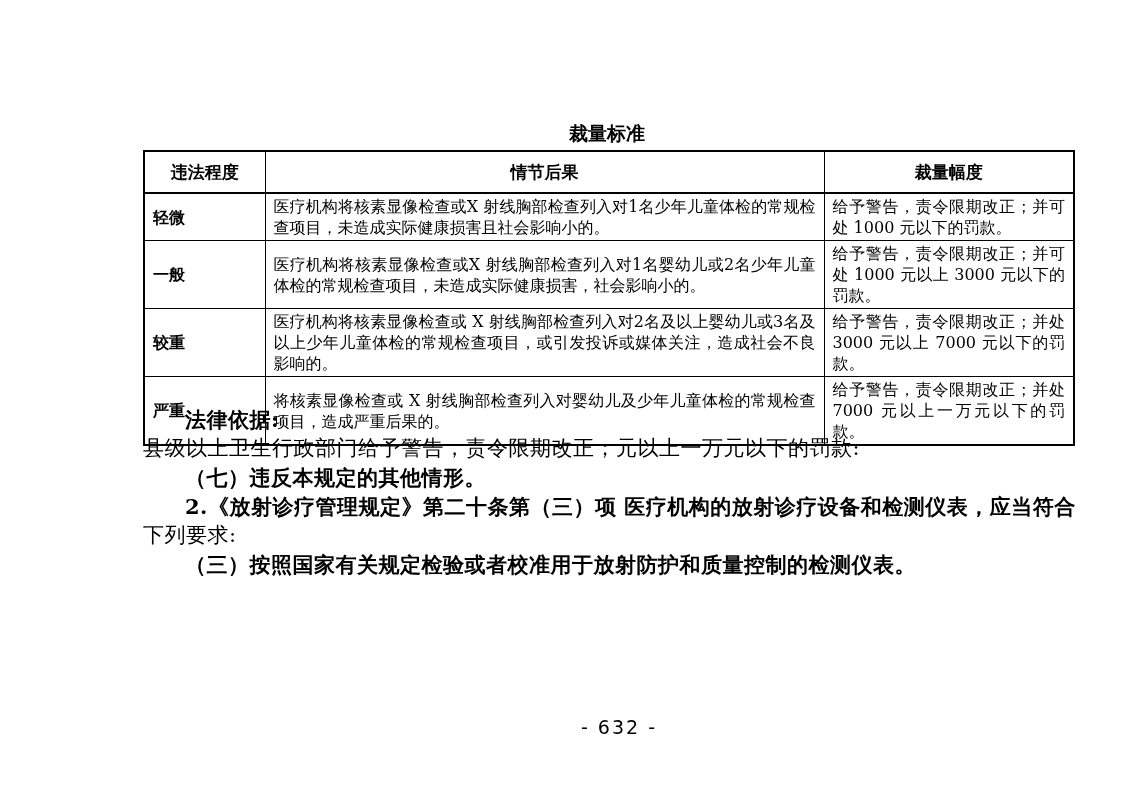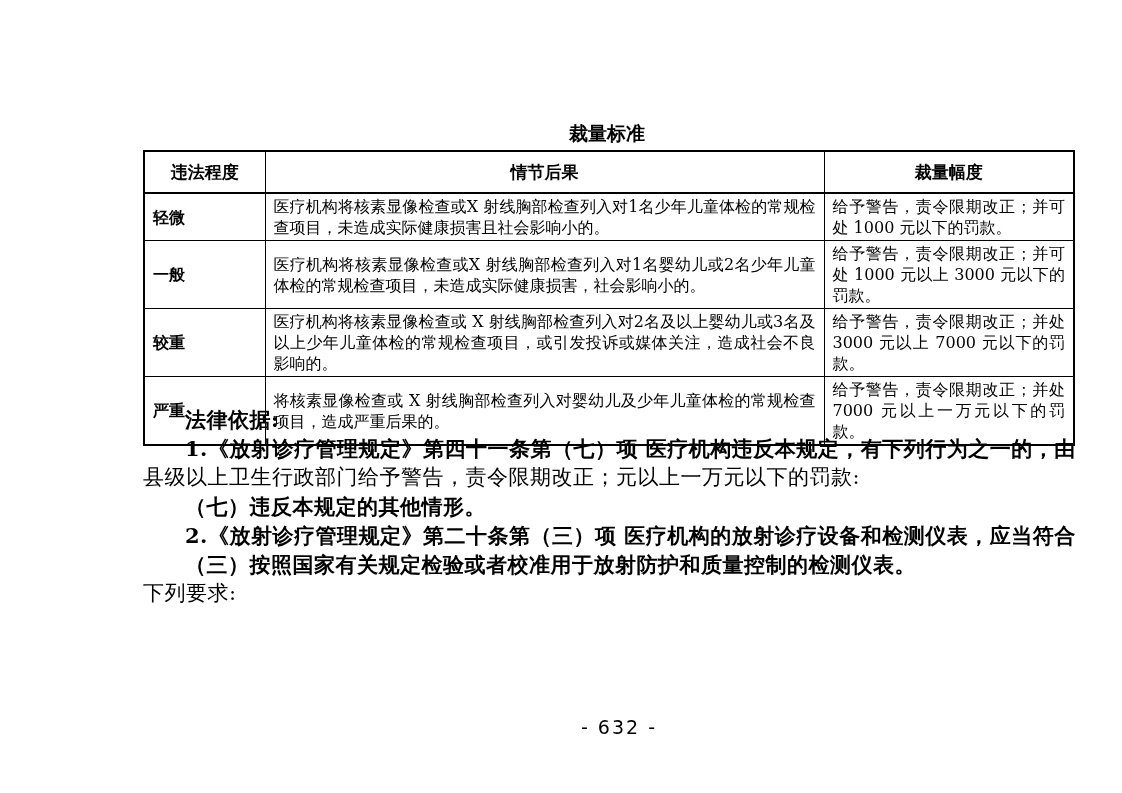--- a/index.html
+++ b/index.html
@@ -140,23 +140,22 @@
       <tr class="row-3">
         <td class="level-cell">严重</td>
         <td class="circumstance-cell">将核素显像检查或 X 射线胸部检查列入对婴幼儿及少年儿童体检的常规检查项目，造成严重后果的。</td>
         <td class="range-cell">给予警告，责令限期改正；并处 7000 元以上一万元以下的罚款。</td>
       </tr>
     </tbody>
   </table>
 
   <div class="body-block">
     <div class="body-line indent">法律依据:</div>
-    <div class="body-line indent">1.《放射诊疗管理规定》第四十一条第（七）项 医疗机构违反本规定，有下列行为之一的，由</div>
     <div class="body-line">县级以上卫生行政部门给予警告，责令限期改正；元以上一万元以下的罚款:</div>
     <div class="body-line indent">（七）违反本规定的其他情形。</div>
     <div class="body-line indent">2.《放射诊疗管理规定》第二十条第（三）项 医疗机构的放射诊疗设备和检测仪表，应当符合</div>
+    <div class="body-line">下列要求:</div>
     <div class="body-line indent">（三）按照国家有关规定检验或者校准用于放射防护和质量控制的检测仪表。</div>
-    <div class="body-line">下列要求:</div>
   </div>
 
   <div class="page-number">- 632 -</div>
 
 </div>
 
 </body></html>

